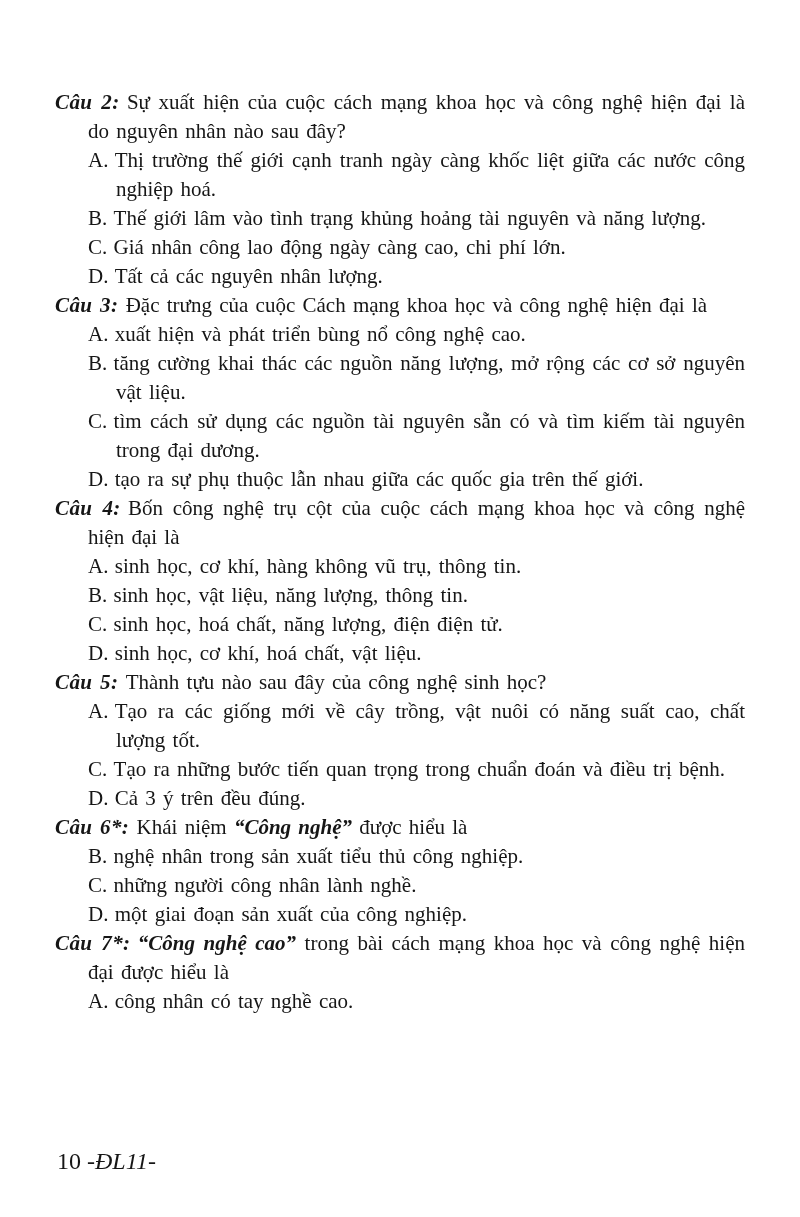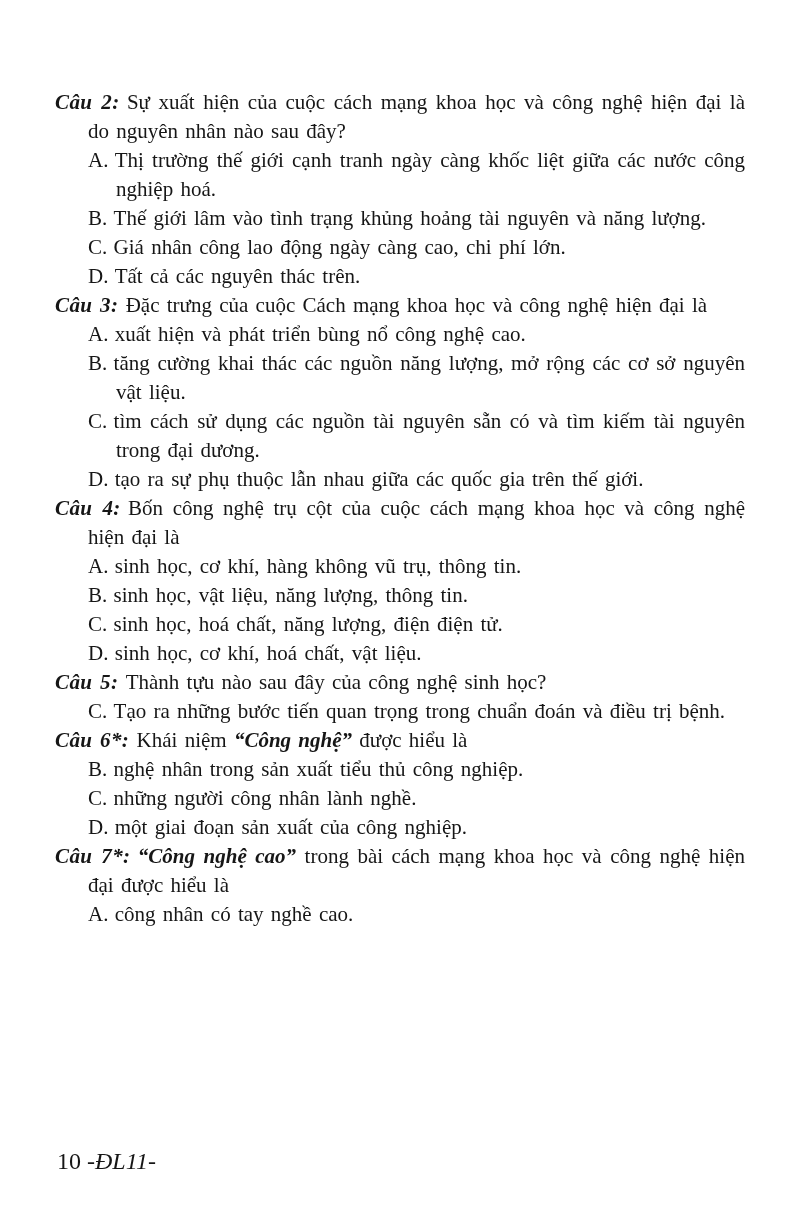--- a/index.html
+++ b/index.html
@@ -61,42 +61,44 @@
 </head>
 <body>
 
 <div class="page">
 
   <section>
     <p class="q-head"><span class="q-label">Câu 2:</span><span>Sự xuất hiện của cuộc cách mạng khoa học và công nghệ hiện đại là do nguyên nhân nào sau đây?</span><span class="q-emph"></span><span></span></p>
     <p class="option"><span class="opt-letter">A.</span><span>Thị trường thế giới cạnh tranh ngày càng khốc liệt giữa các nước công nghiệp hoá.</span></p>
     <p class="option"><span class="opt-letter">B.</span><span>Thế giới lâm vào tình trạng khủng hoảng tài nguyên và năng lượng.</span></p>
     <p class="option"><span class="opt-letter">C.</span><span>Giá nhân công lao động ngày càng cao, chi phí lớn.</span></p>
-    <p class="option"><span class="opt-letter">D.</span><span>Tất cả các nguyên thác trên.</span></p>
+    <p class="option"><span class="opt-letter">D.</span><span>Tất cả các nguyên nhân lượng.</span></p>
   </section>
 
   <section>
     <p class="q-head"><span class="q-label">Câu 3:</span><span>Đặc trưng của cuộc Cách mạng khoa học và công nghệ hiện đại là</span><span class="q-emph"></span><span></span></p>
     <p class="option"><span class="opt-letter">A.</span><span>xuất hiện và phát triển bùng nổ công nghệ cao.</span></p>
     <p class="option"><span class="opt-letter">B.</span><span>tăng cường khai thác các nguồn năng lượng, mở rộng các cơ sở nguyên vật liệu.</span></p>
     <p class="option"><span class="opt-letter">C.</span><span>tìm cách sử dụng các nguồn tài nguyên sẵn có và tìm kiếm tài nguyên trong đại dương.</span></p>
     <p class="option"><span class="opt-letter">D.</span><span>tạo ra sự phụ thuộc lẫn nhau giữa các quốc gia trên thế giới.</span></p>
   </section>
 
   <section>
     <p class="q-head"><span class="q-label">Câu 4:</span><span>Bốn công nghệ trụ cột của cuộc cách mạng khoa học và công nghệ hiện đại là</span><span class="q-emph"></span><span></span></p>
     <p class="option"><span class="opt-letter">A.</span><span>sinh học, cơ khí, hàng không vũ trụ, thông tin.</span></p>
     <p class="option"><span class="opt-letter">B.</span><span>sinh học, vật liệu, năng lượng, thông tin.</span></p>
     <p class="option"><span class="opt-letter">C.</span><span>sinh học, hoá chất, năng lượng, điện điện tử.</span></p>
     <p class="option"><span class="opt-letter">D.</span><span>sinh học, cơ khí, hoá chất, vật liệu.</span></p>
   </section>
 
   <section>
     <p class="q-head"><span class="q-label">Câu 5:</span><span>Thành tựu nào sau đây của công nghệ sinh học?</span><span class="q-emph"></span><span></span></p>
+    <p class="option"><span class="opt-letter">A.</span><span>Tạo ra các giống mới về cây trồng, vật nuôi có năng suất cao, chất lượng tốt.</span></p>
     <p class="option"><span class="opt-letter">C.</span><span>Tạo ra những bước tiến quan trọng trong chuẩn đoán và điều trị bệnh.</span></p>
+    <p class="option"><span class="opt-letter">D.</span><span>Cả 3 ý trên đều đúng.</span></p>
   </section>
 
   <section>
     <p class="q-head"><span class="q-label">Câu 6*:</span><span>Khái niệm </span><span class="q-emph">“Công nghệ”</span><span> được hiểu là</span></p>
     <p class="option"><span class="opt-letter">B.</span><span>nghệ nhân trong sản xuất tiểu thủ công nghiệp.</span></p>
     <p class="option"><span class="opt-letter">C.</span><span>những người công nhân lành nghề.</span></p>
     <p class="option"><span class="opt-letter">D.</span><span>một giai đoạn sản xuất của công nghiệp.</span></p>
   </section>
 
   <section>

